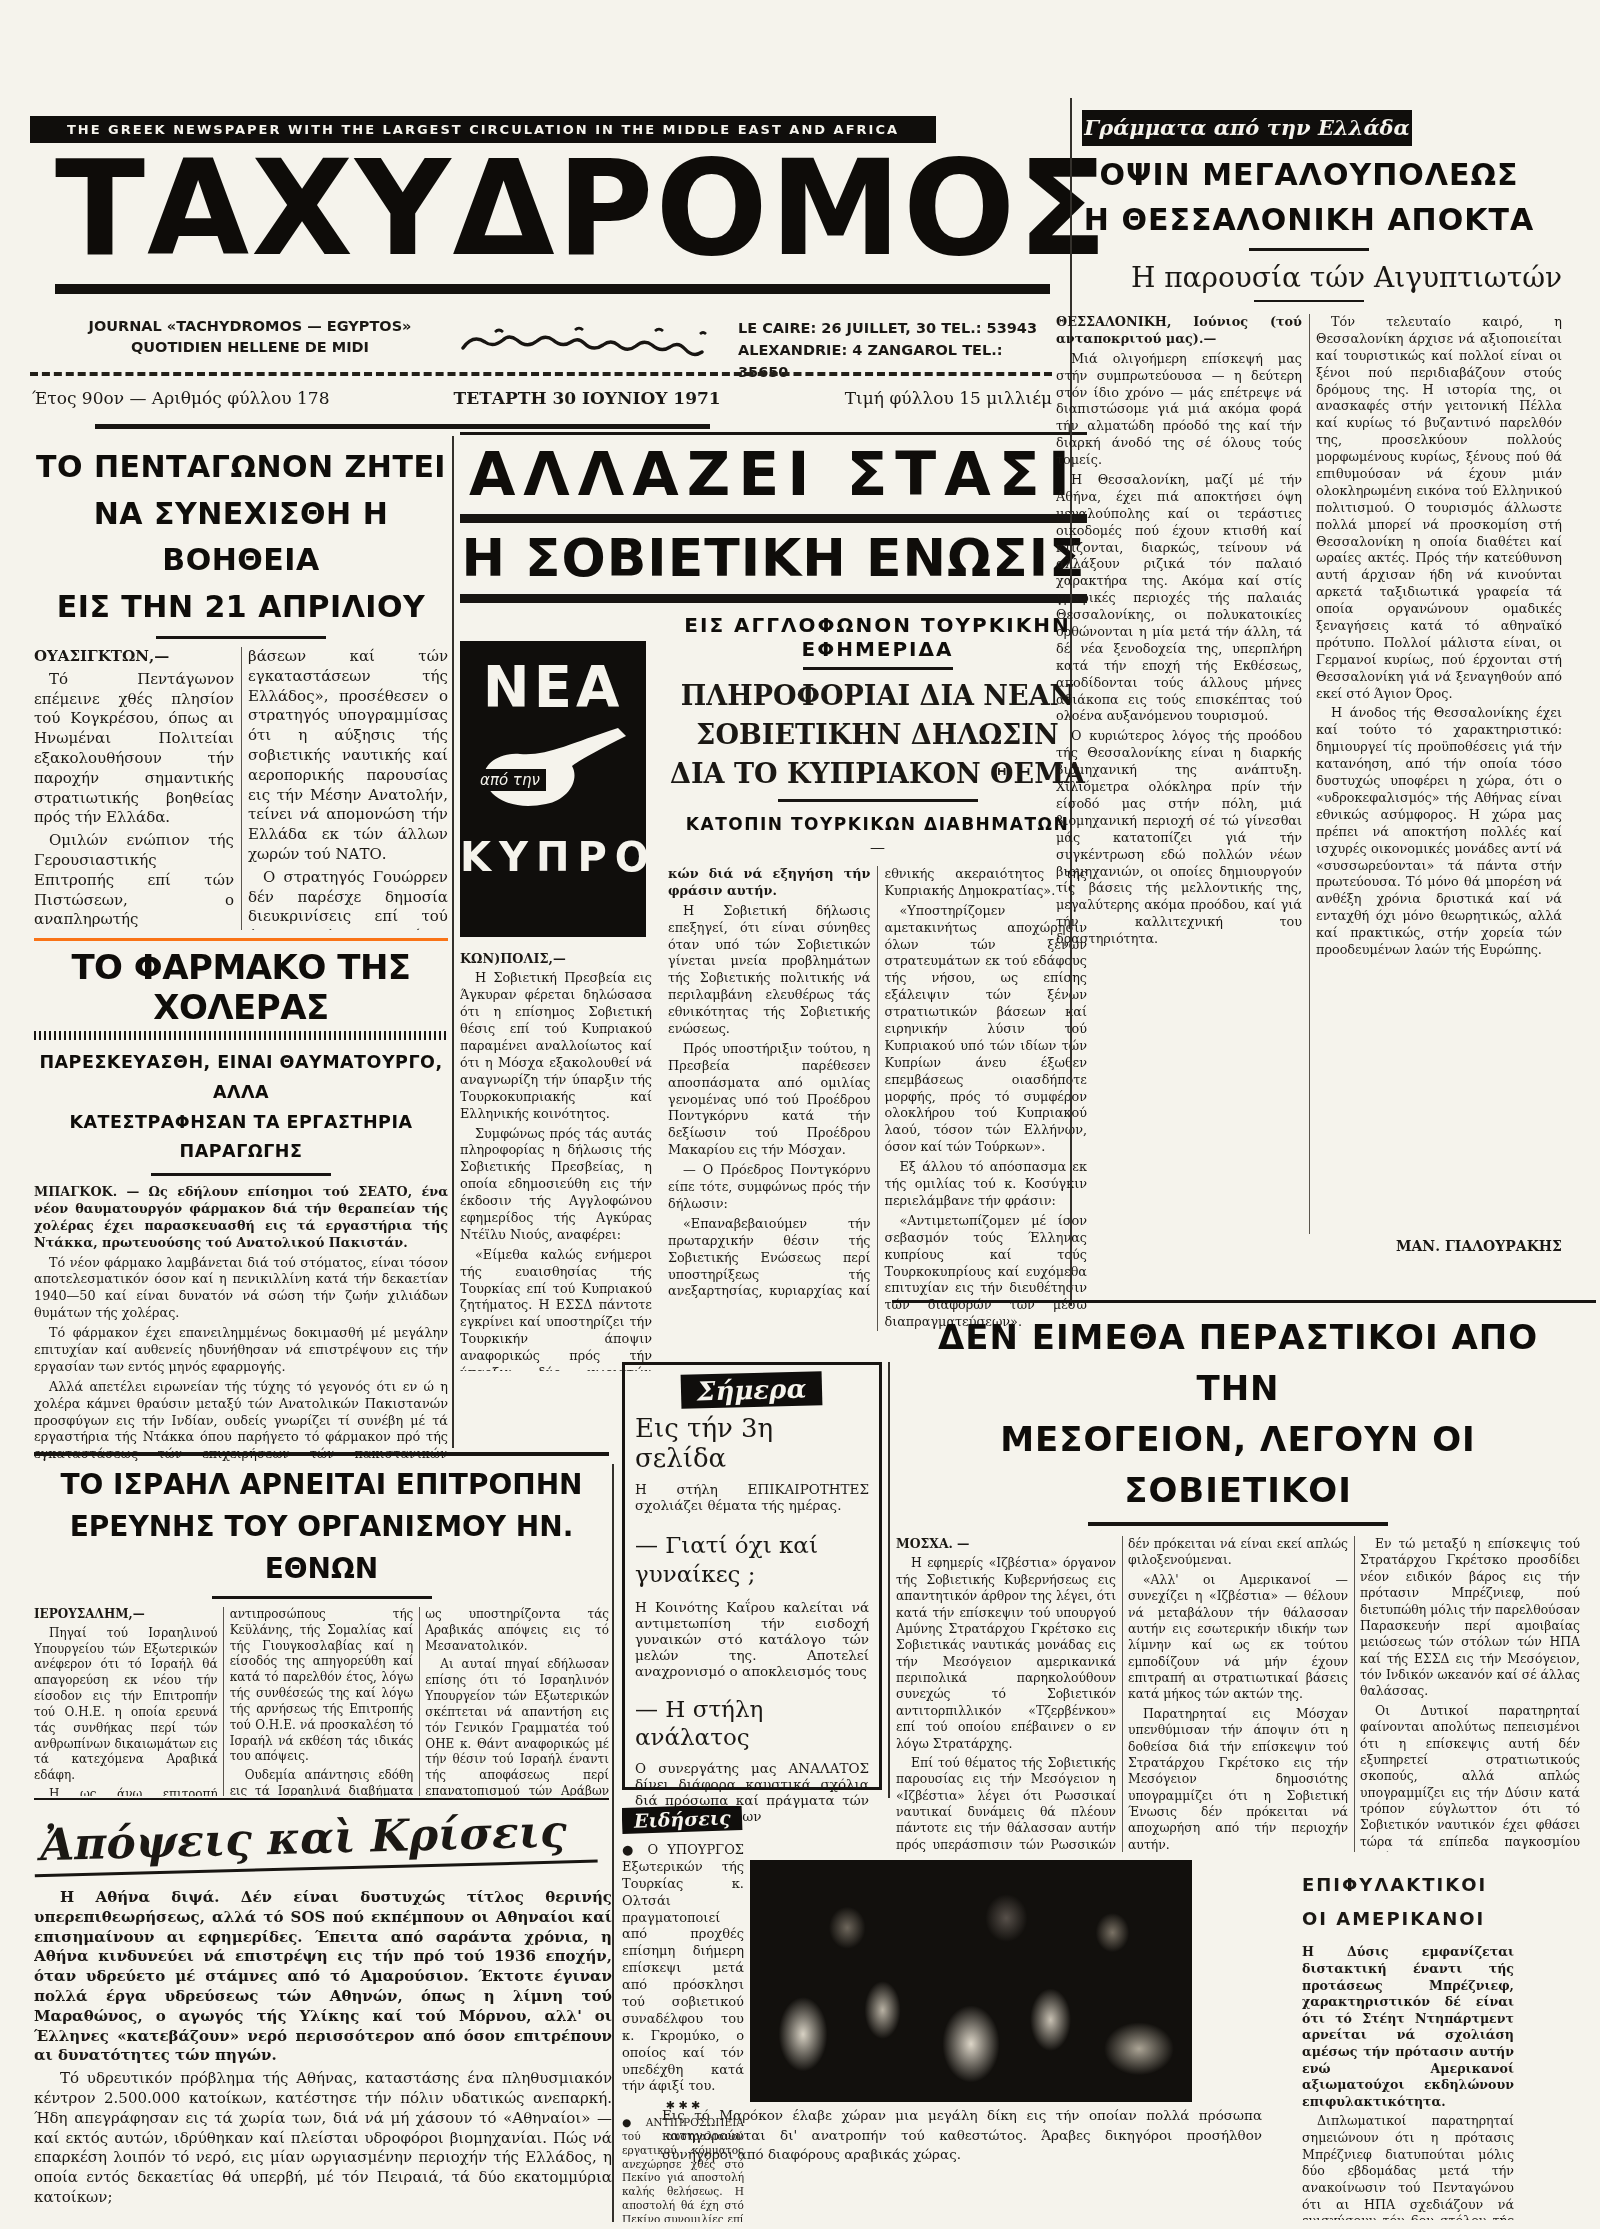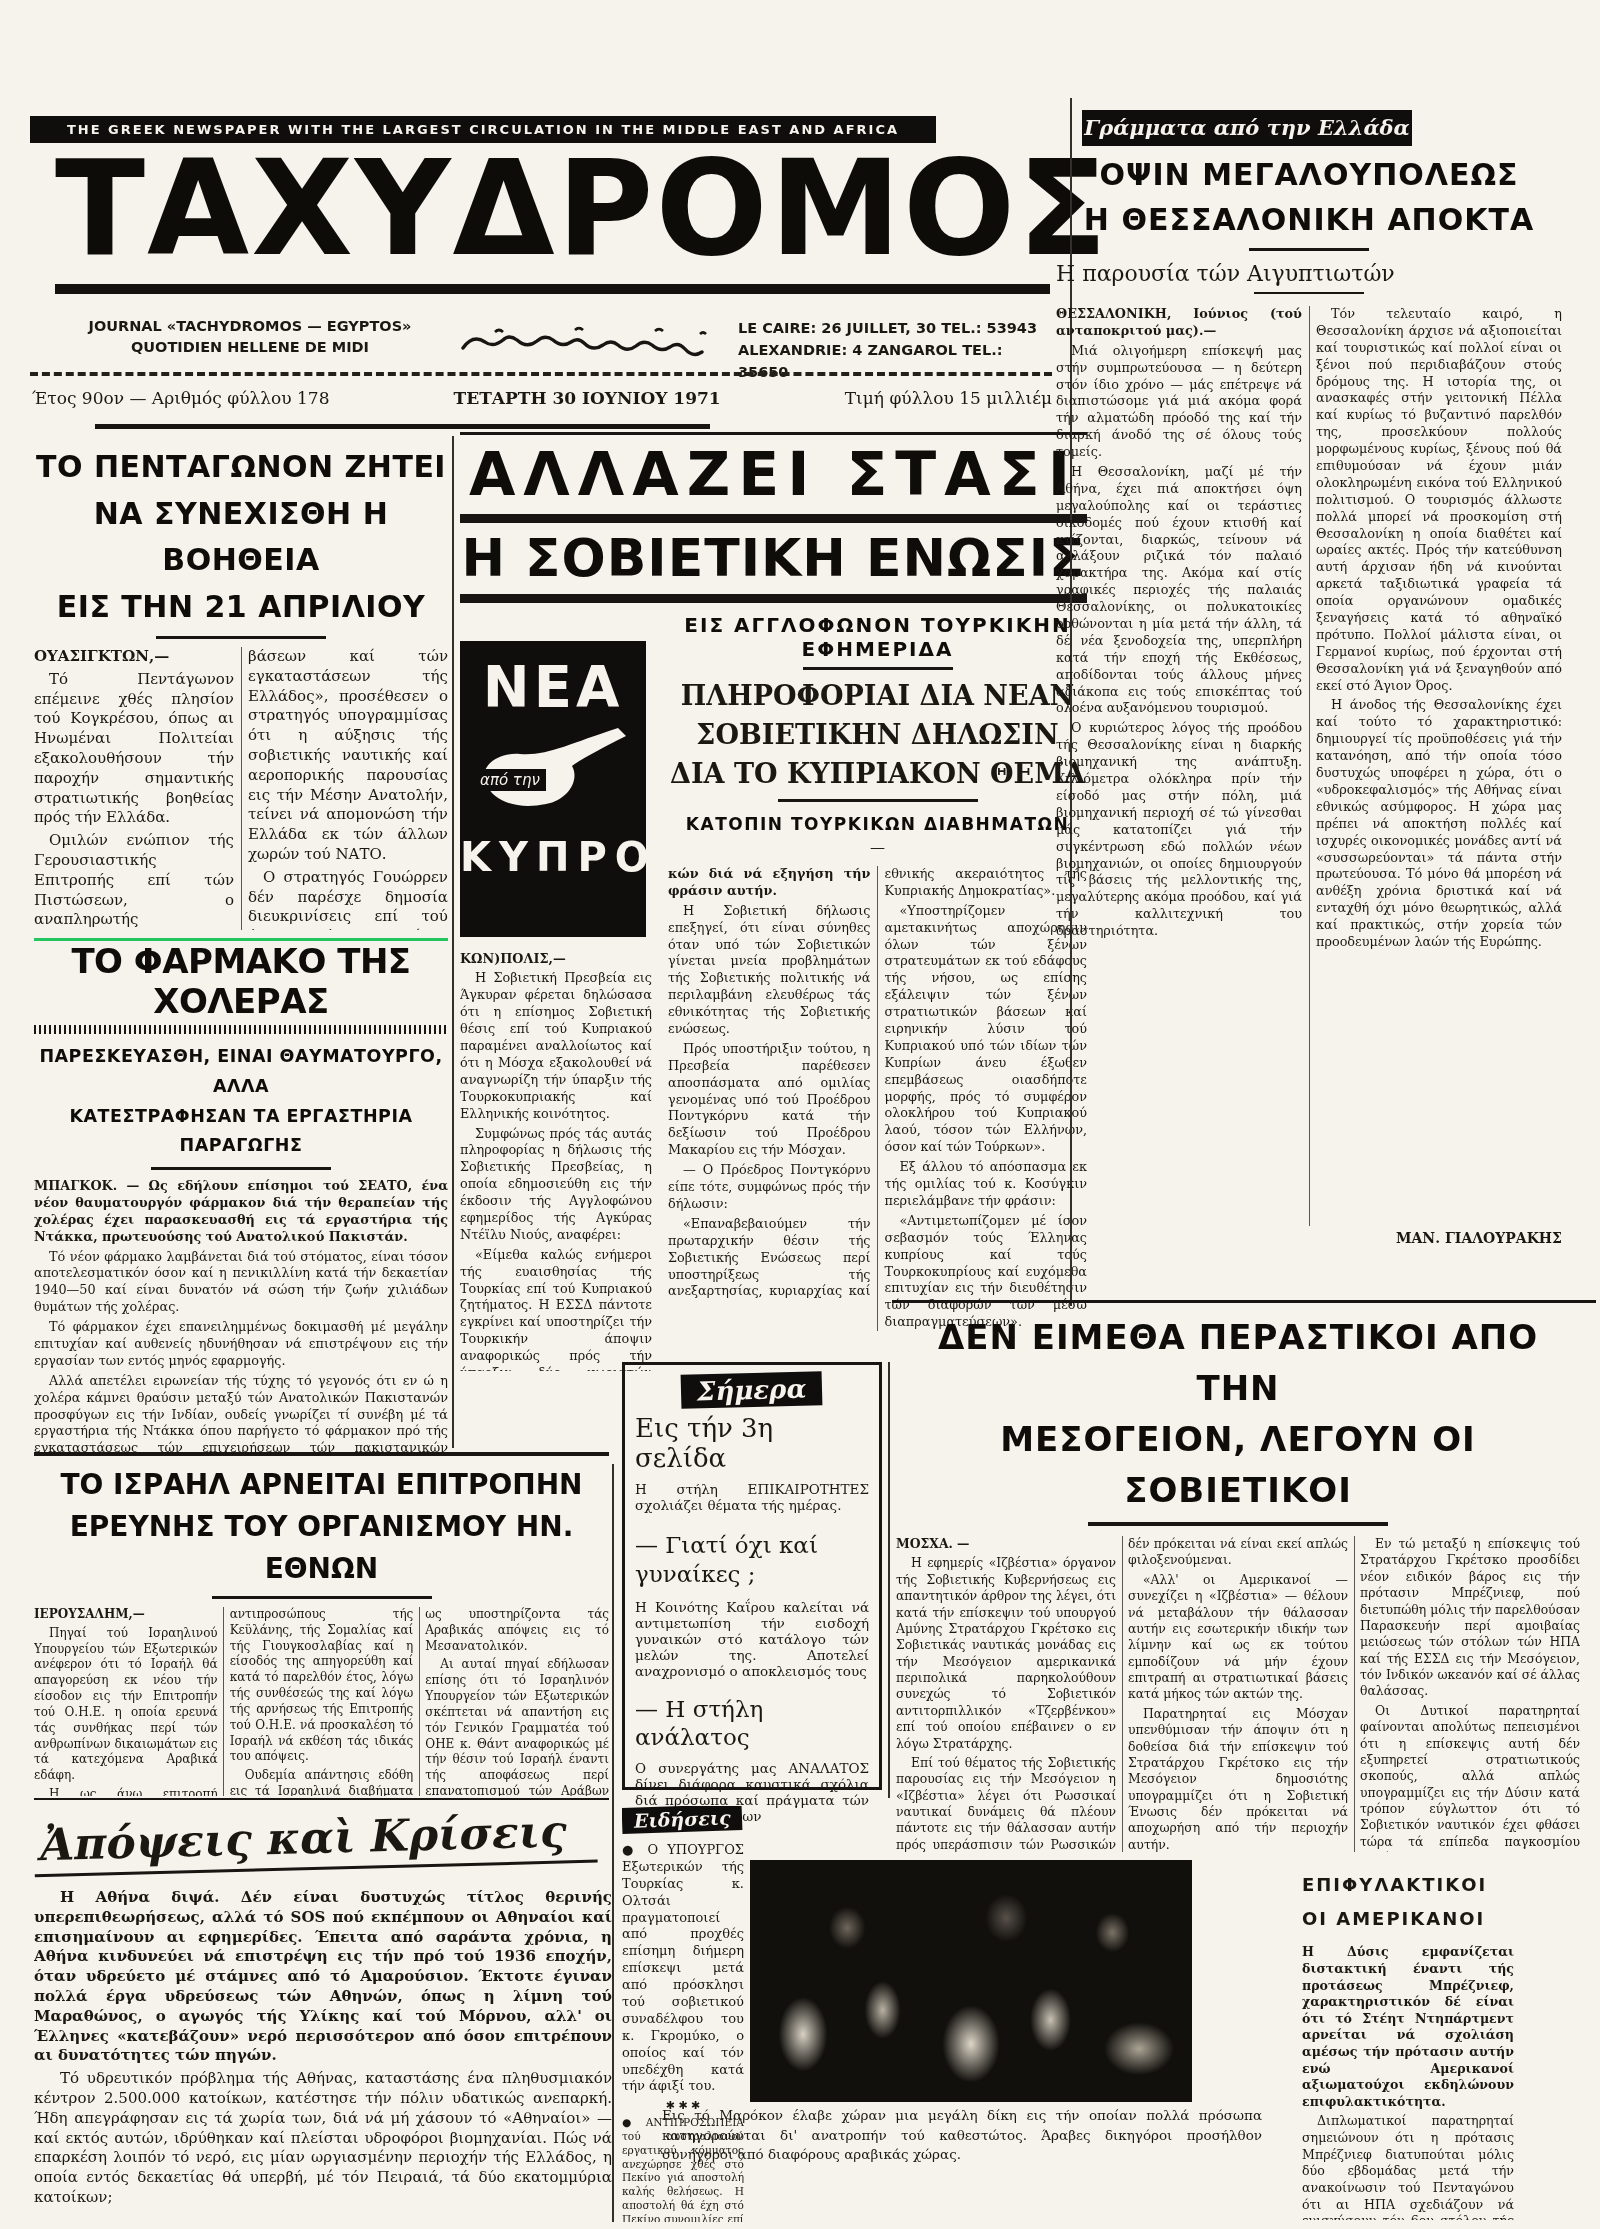--- a/index.html
+++ b/index.html
@@ -142,35 +142,35 @@
 </div>
 
 <div class="vrule" style="left:1070px;top:98px;height:1208px;"></div>
 
 <div class="abs clip" style="left:1056px;top:152px;width:506px;height:1154px;">
   <div class="hl" style="font-size:30px;line-height:1.5;letter-spacing:1px;">
     <div>ΟΨΙΝ ΜΕΓΑΛΟΥΠΟΛΕΩΣ</div>
     <div>Η ΘΕΣΣΑΛΟΝΙΚΗ ΑΠΟΚΤΑ</div>
   </div>
   <div class="shortrule" style="width:120px;"></div>
-  <div style="font-size:22px;text-align:left;margin-top:10px;">Η παρουσία τών Αιγυπτιωτών</div>
+  <div style="font-size:28px;text-align:right;margin-top:10px;">Η παρουσία τών Αιγυπτιωτών</div>
   <div class="shortrule" style="width:110px;height:2px;"></div>
   <div class="cols2" style="font-size:12.8px;margin-top:12px;height:920px;">
 
   <p class="bp">ΘΕΣΣΑΛΟΝΙΚΗ, Ιούνιος (τού ανταποκριτού μας).—</p>
       <p class="bp">Μιά ολιγοήμερη επίσκεψή μας στήν συμπρωτεύουσα — η δεύτερη στόν ίδιο χρόνο — μάς επέτρεψε νά διαπιστώσομε γιά μιά ακόμα φορά τήν αλματώδη πρόοδό της καί τήν διαρκή άνοδό της σέ όλους τούς τομείς.</p>
       <p class="bp">Η Θεσσαλονίκη, μαζί μέ τήν Αθήνα, έχει πιά αποκτήσει όψη μεγαλούπολης καί οι τεράστιες οικοδομές πού έχουν κτισθή καί κτίζονται, διαρκώς, τείνουν νά αλλάξουν ριζικά τόν παλαιό χαρακτήρα της. Ακόμα καί στίς γραφικές περιοχές τής παλαιάς Θεσσαλονίκης, οι πολυκατοικίες ορθώνονται η μία μετά τήν άλλη, τά δέ νέα ξενοδοχεία της, υπερπλήρη κατά τήν εποχή τής Εκθέσεως, αποδίδονται τούς άλλους μήνες αδιάκοπα εις τούς επισκέπτας τού ολοένα αυξανόμενου τουρισμού.</p>
       <p class="bp">Ο κυριώτερος λόγος τής προόδου τής Θεσσαλονίκης είναι η διαρκής βιομηχανική της ανάπτυξη. Χιλιόμετρα ολόκληρα πρίν τήν είσοδό μας στήν πόλη, μιά βιομηχανική περιοχή σέ τώ γίνεσθαι μάς κατατοπίζει γιά τήν συγκέντρωση εδώ πολλών νέων βιομηχανιών, οι οποίες δημιουργούν τίς βάσεις τής μελλοντικής της, μεγαλύτερης ακόμα προόδου, καί γιά τήν καλλιτεχνική του δραστηριότητα.</p>
       <p class="bp">Τόν τελευταίο καιρό, η Θεσσαλονίκη άρχισε νά αξιοποιείται καί τουριστικώς καί πολλοί είναι οι ξένοι πού περιδιαβάζουν στούς δρόμους της. Η ιστορία της, οι ανασκαφές στήν γειτονική Πέλλα καί κυρίως τό βυζαντινό παρελθόν της, προσελκύουν πολλούς μορφωμένους κυρίως, ξένους πού θά επιθυμούσαν νά έχουν μιάν ολοκληρωμένη εικόνα τού Ελληνικού πολιτισμού. Ο τουρισμός άλλωστε πολλά μπορεί νά προσκομίση στή Θεσσαλονίκη η οποία διαθέτει καί ωραίες ακτές. Πρός τήν κατεύθυνση αυτή άρχισαν ήδη νά κινούνται αρκετά ταξιδιωτικά γραφεία τά οποία οργανώνουν ομαδικές ξεναγήσεις κατά τό αθηναϊκό πρότυπο. Πολλοί μάλιστα είναι, οι Γερμανοί κυρίως, πού έρχονται στή Θεσσαλονίκη γιά νά ξεναγηθούν από εκεί στό Άγιον Όρος.</p>
       <p class="bp">Η άνοδος τής Θεσσαλονίκης έχει καί τούτο τό χαρακτηριστικό: δημιουργεί τίς προϋποθέσεις γιά τήν κατανόηση, από τήν οποία τόσο δυστυχώς υποφέρει η χώρα, ότι ο «υδροκεφαλισμός» τής Αθήνας είναι εθνικώς ασύμφορος. Η χώρα μας πρέπει νά αποκτήση πολλές καί ισχυρές οικονομικές μονάδες αντί νά «συσσωρεύονται» τά πάντα στήν πρωτεύουσα. Τό μόνο θά μπορέση νά ανθέξη χρόνια δριστικά καί νά ενταχθή όχι μόνο θεωρητικώς, αλλά καί πρακτικώς, στήν χορεία τών προοδευμένων λαών τής Ευρώπης.</p>
     </div>
   <div style="text-align:right;font-weight:bold;font-size:14px;margin-top:4px;">ΜΑΝ. ΓΙΑΛΟΥΡΑΚΗΣ</div>
 </div>
 
-<div class="abs clip" style="left:34px;top:938px;width:414px;height:516px;border-top:3px solid #22c55e;">
+<div class="abs clip" style="left:34px;top:938px;width:414px;height:516px;border-top:3px solid #f97316;padding-top:6px;">
   <div class="hl" style="font-size:34px;letter-spacing:-0.5px;">ΤΟ ΦΑΡΜΑΚΟ ΤΗΣ ΧΟΛΕΡΑΣ</div>
   <div class="hatch"></div>
   <div class="hl" style="font-size:17.5px;line-height:1.7;font-weight:bold;letter-spacing:0.5px;">
     <div>ΠΑΡΕΣΚΕΥΑΣΘΗ, ΕΙΝΑΙ ΘΑΥΜΑΤΟΥΡΓΟ, ΑΛΛΑ</div>
     <div>ΚΑΤΕΣΤΡΑΦΗΣΑΝ ΤΑ ΕΡΓΑΣΤΗΡΙΑ ΠΑΡΑΓΩΓΗΣ</div>
   </div>
   <div class="shortrule" style="width:180px;"></div>
   <div style="font-size:12.8px;margin-top:8px;">
 
   <p class="bp">ΜΠΑΓΚΟΚ. — Ως εδήλουν επίσημοι τού ΣΕΑΤΟ, ένα νέον θαυματουργόν φάρμακον διά τήν θεραπείαν τής χολέρας έχει παρασκευασθή εις τά εργαστήρια τής Ντάκκα, πρωτευούσης τού Ανατολικού Πακιστάν.</p>

